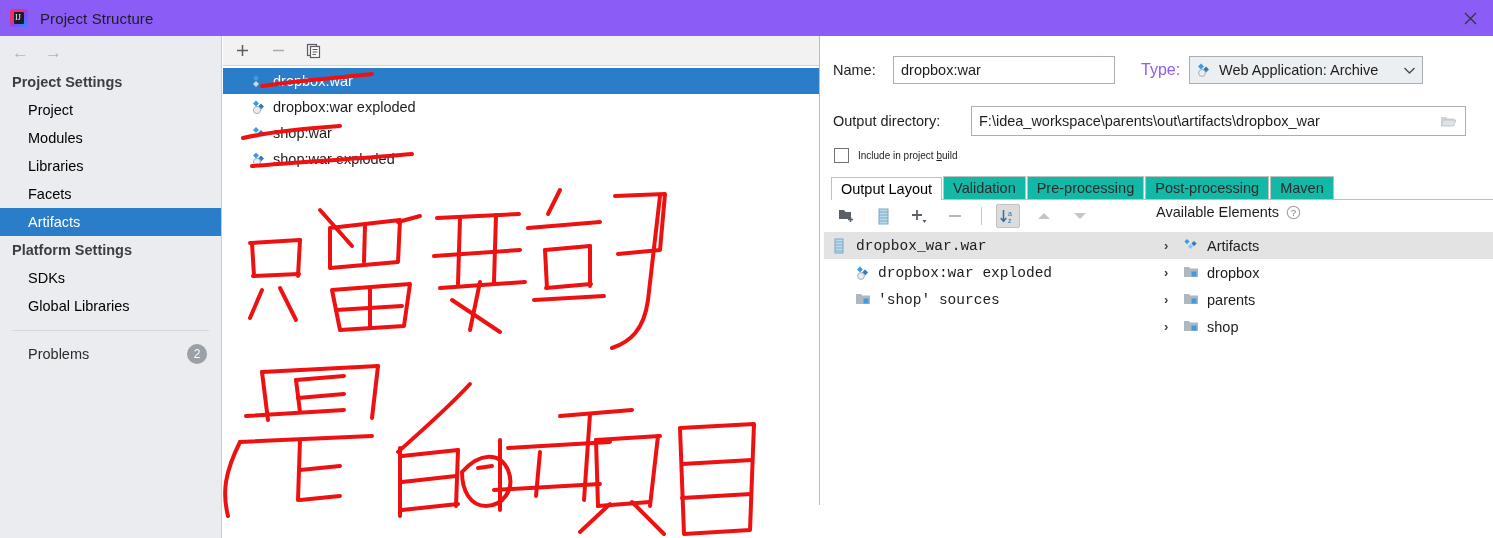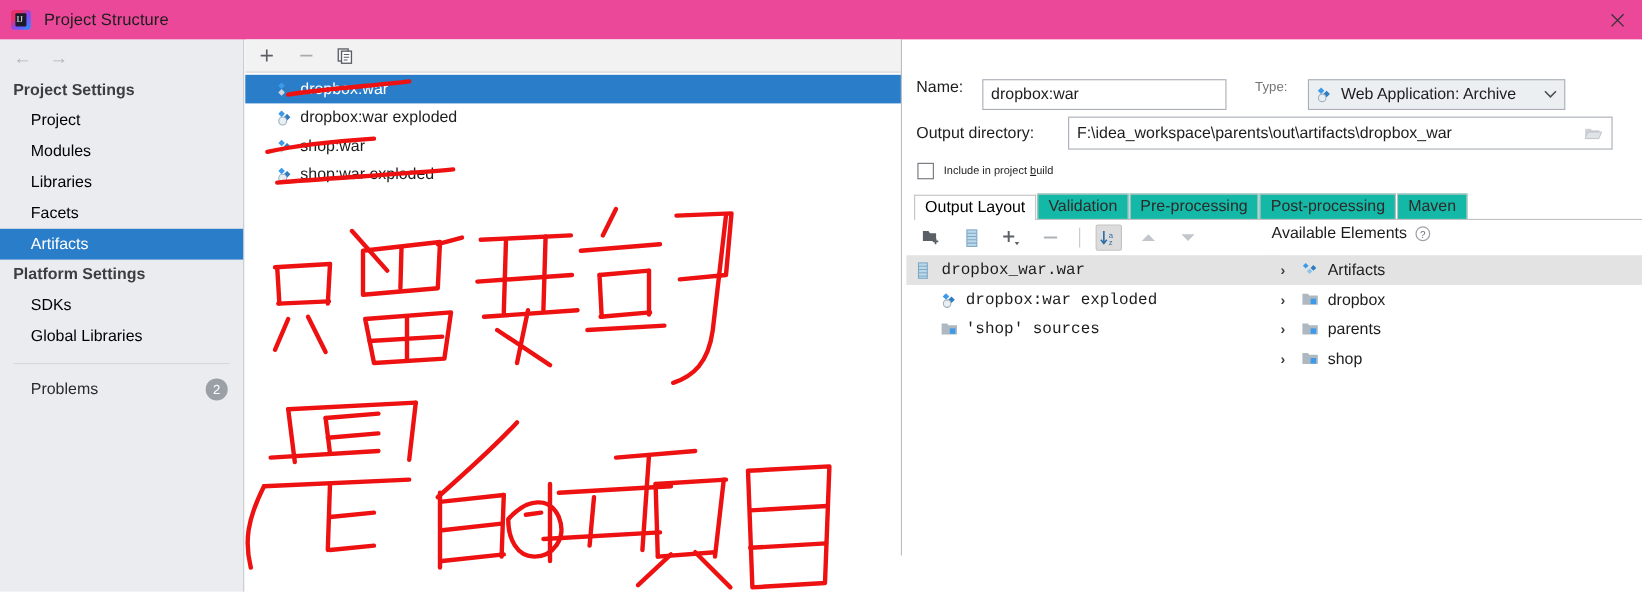--- a/index.html
+++ b/index.html
@@ -11,21 +11,21 @@
     font-family: "Liberation Sans", sans-serif;
     font-size: 14px;
     color: #1d1d1d;
     -webkit-font-smoothing: antialiased;
   }
   #app { position: relative; width: 1493px; height: 538px; background:#fff; }
 
   
   .titlebar {
     position: absolute; left:0; top:0; width:1493px; height:36px;
-    background:#ec4899; display:flex; align-items:center;
+    background:#8b5cf6; display:flex; align-items:center;
   }
   .title-icon { margin-left:10px; width:18px; height:18px; position:relative; flex:0 0 auto; }
   .title-icon .sq {
     position:absolute; left:0; top:0; width:18px; height:18px; border-radius:3px;
     background: linear-gradient(135deg,#e8336d 0%, #e8336d 30%, #7c4dff 60%, #2196f3 100%);
   }
   .title-icon .inner {
     position:absolute; left:4px; top:3px; width:10px; height:12px; background:#1b1b29; border-radius:1px;
   }
   .title-icon .ij {
@@ -85,29 +85,29 @@
   .ico { width:16px; height:16px; flex:0 0 auto; display:block; }
 
   
   .right {
     position:absolute; left:820px; top:36px; width:673px; height:502px; background:#ffffff;
   }
   .divider-v {
     position:absolute; left:819px; top:36px; width:1px; height:469px; background:#b9bcc2;
   }
   .row-name {
-    position:absolute; left:13px; top:36px; display:flex; gap:0;
+    position:absolute; left:13px; top:20px; display:flex; align-items:center; gap:0;
   }
   .lbl-name { width:60px; font-size:14.5px; color:#1d1d1d; }
   .inp {
     height:28px; border:1px solid #a9adb5; background:#ffffff;
     font-size:14.5px; color:#1d1d1d; padding:0 7px; line-height:26px; white-space:nowrap;
     overflow:hidden;
   }
-  .lbl-type { margin-left:26px; width:48px; font-size:12px; color:#737373; }
+  .lbl-type { margin-left:26px; width:48px; font-size:16px; color:#8b5cf6; }
   .combo {
     width:234px; height:28px; border:1px solid #a9adb5; background:#eceff2;
     display:flex; align-items:center; padding:0 6px; gap:7px; font-size:14.5px; cursor:default;
   }
   .combo .txt { flex:1; white-space:nowrap; }
   .row-out {
     position:absolute; left:13px; top:70px; display:flex; align-items:center;
   }
   .lbl-out { width:138px; font-size:14.5px; color:#1d1d1d; }
   .out-field {

